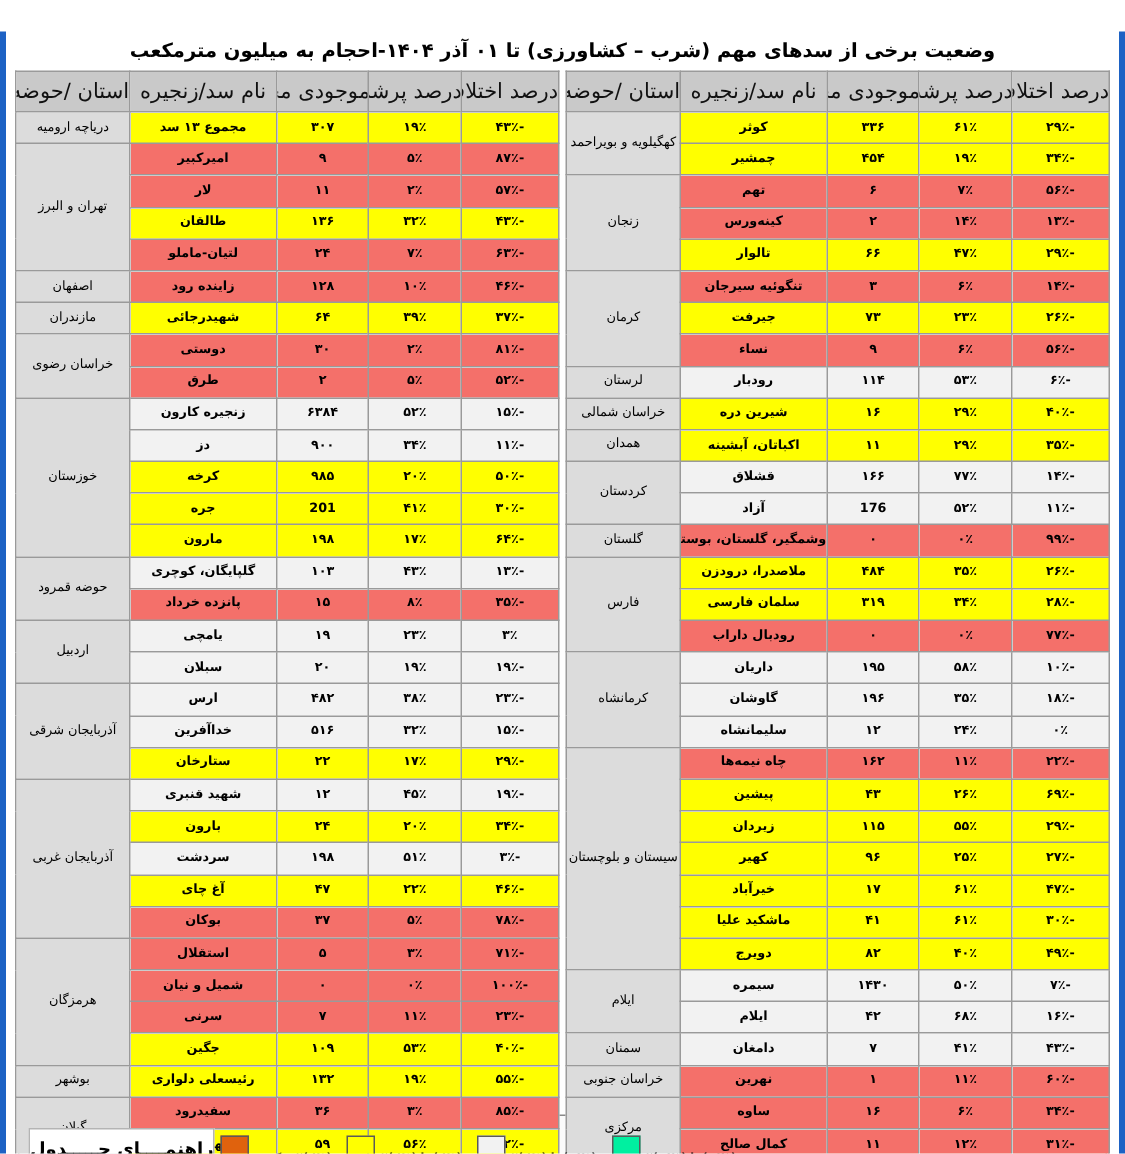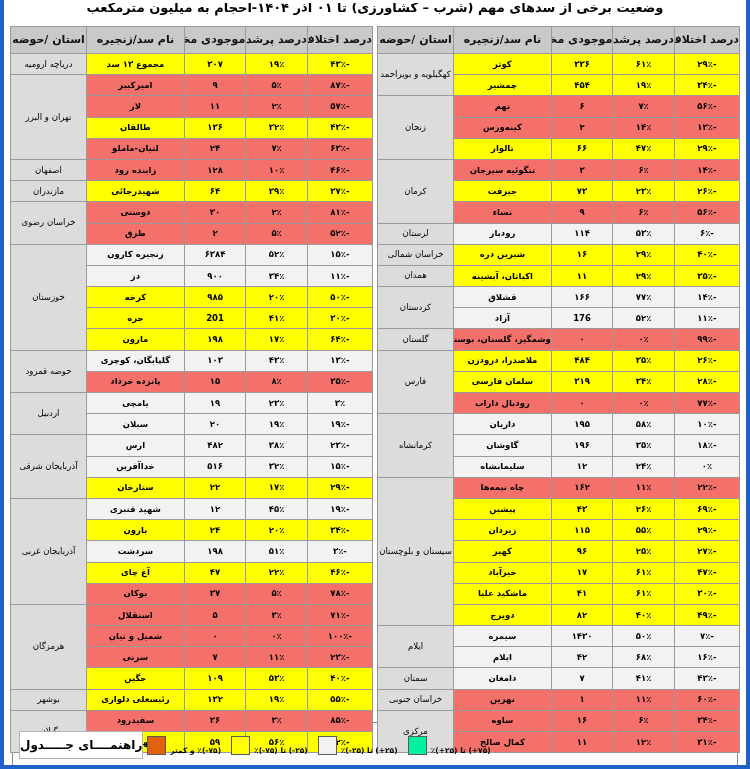--- a/index.html
+++ b/index.html
@@ -10,22 +10,23 @@
     overflow:hidden;
   }
   #page{
     position:relative;width:750px;height:769px;
     background:#ffffff;
     box-sizing:border-box;
     border-left:4px solid #1d62c4;
     border-right:4px solid #1d62c4;
   }
   .title-bar{
-    height:26px;display:flex;align-items:flex-start;justify-content:center;
+    height:26px;display:flex;align-items:center;justify-content:center;
     background:#ffffff;
+    margin-top:21px;
   }
   .title-text{
     font-size:13px;font-weight:bold;color:#000;direction:rtl;white-space:nowrap;
     letter-spacing:-0.2px;
   }
   .tables-wrap{
     display:flex;flex-direction:row;
     padding:0 6px;gap:4px;
     box-sizing:border-box;
     height:690px;
@@ -43,22 +44,22 @@
     text-align:center;
     padding:0;
     height:20.2px;
     line-height:1.05;
     color:#000;
     overflow:hidden;
     white-space:nowrap;
   }
   thead th{
     background:#c9c9c9;
-    font-weight:bold;
-    font-size:11px;
+    font-weight:normal;
+    font-size:14px;
     height:26px;
     color:#111;
   }
   td.prov{
     background:#dcdcdc;
     font-weight:normal;
     font-size:8.6px;
   }
   td.dam{font-weight:bold;text-align:center;}
   td.num{font-weight:bold;}

